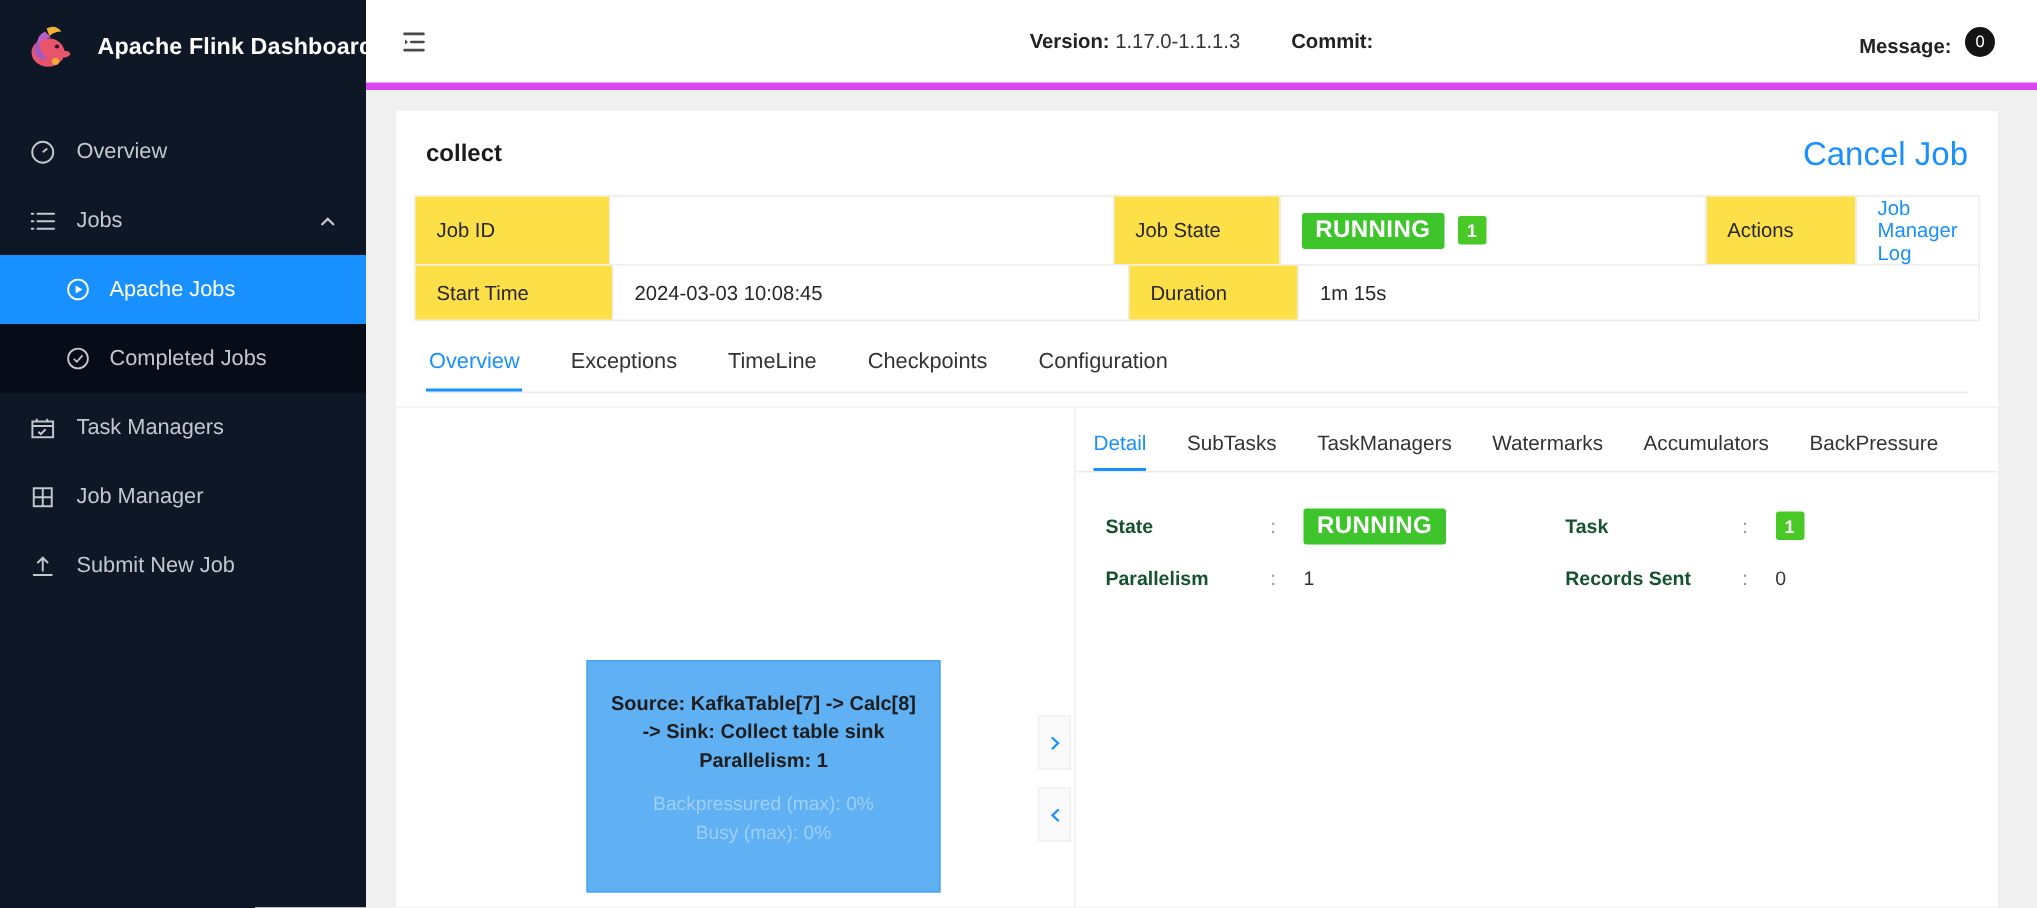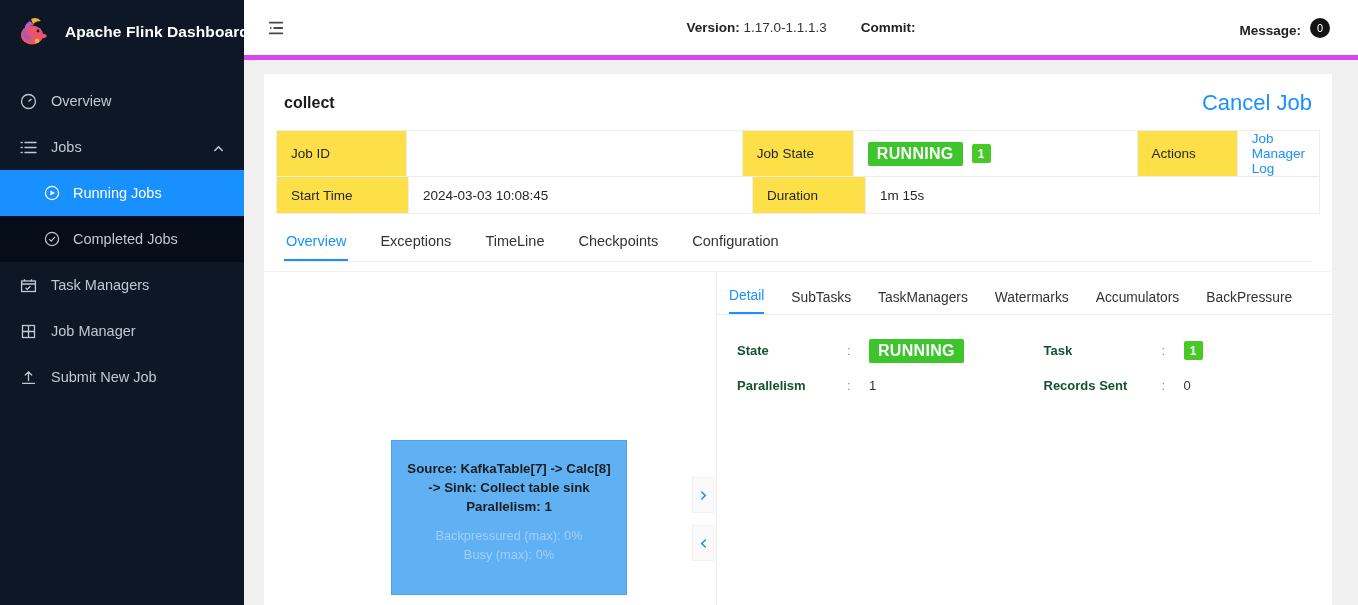--- a/index.html
+++ b/index.html
@@ -151,21 +151,21 @@
     background: #fafafa; border: 1px solid #f0f0f0;
     display: flex; align-items: center; justify-content: center;
     cursor: pointer; color: #1890ff;
   }
   .toggle-btn.t1 { top: 205px; }
   .toggle-btn.t2 { top: 253px; }
 
   .detail-pane { flex: 1; border-left: 1px solid #ededed; background: #ffffff;
                  display: flex; flex-direction: column; min-width: 0; }
   .detail-tabs {
-    display: flex; align-items: flex-end; gap: 27px;
+    display: flex; align-items: flex-start; gap: 27px;
     padding: 16px 0 0 12px; border-bottom: 1px solid #ededed; position: relative;
   }
   .d-tab { font-size: 13.8px; color: #333; padding-bottom: 9px; cursor: pointer;
            white-space: nowrap; }
   .d-tab.active { color: #1890ff; border-bottom: 2px solid #1890ff; }
   .d-more { margin-left: auto; padding: 0 14px 11px 14px; color: #666;
             letter-spacing: 2px; font-size: 13px; cursor: pointer; }
 
   .plan {
     padding: 11px 14px 14px 12px; font-size: 12.2px; color: #3a3a3a;
@@ -232,21 +232,21 @@
       </div>
 
       <div class="submenu">
         <div class="sub-item active">
           <span class="ico">
             <svg viewBox="0 0 16 16" width="16" height="16" fill="none" stroke="#ffffff" stroke-width="1.2">
               <circle cx="8" cy="8" r="6.6"></circle>
                 <path d="M6.4 5.4 L11 8 L6.4 10.6 Z" fill="#ffffff" stroke="none"></path>
             </svg>
           </span>
-          <span>Running Jobs</span>
+          <span>Apache Jobs</span>
         </div>
         <div class="sub-item">
           <span class="ico">
             <svg viewBox="0 0 16 16" width="16" height="16" fill="none" stroke="#c3c8cf" stroke-width="1.2">
               <circle cx="8" cy="8" r="6.6"></circle>
                 <path d="M5.2 8.2 L7.2 10.2 L11 5.9"></path>
             </svg>
           </span>
           <span>Completed Jobs</span>
         </div>

